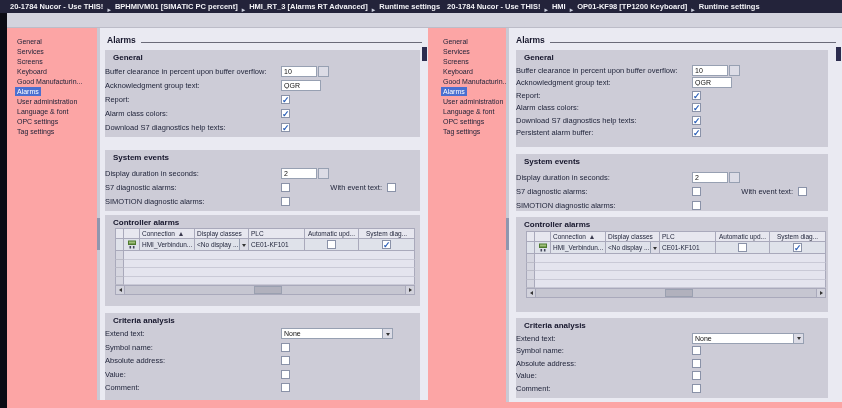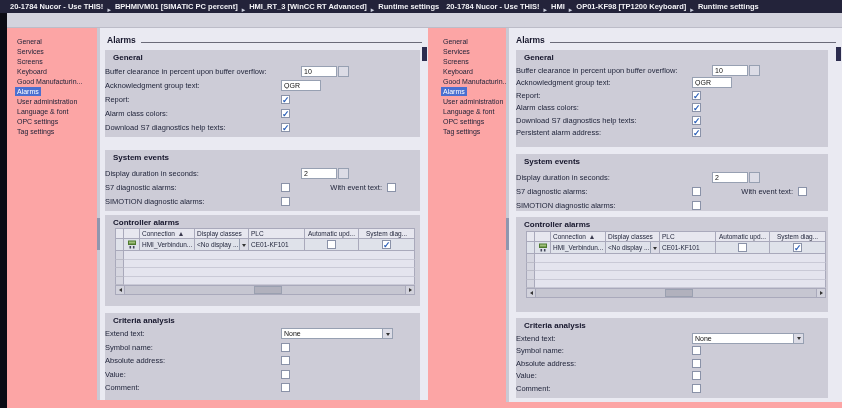--- a/index.html
+++ b/index.html
@@ -73,21 +73,21 @@
   .pR .sec-criteria .form-row { height:12.5px; }
   .fr-label { width:176px; padding-right:5px; font-size:7.5px;
               color:#22263c; white-space:nowrap; overflow:hidden; }
   .fr-label2 { width:97px; text-align:right; padding-right:5px; font-size:7.5px;
                color:#22263c; white-space:nowrap; }
 
   input.num-field, input.text-field {
       height:11px; border:1px solid #97a0b2; background:#fff;
       font-family:"Liberation Sans", sans-serif; font-size:7px; color:#111;
       padding:0 2px; }
-  .num-field  { width:36px;margin-left:20px; }
+  .num-field  { width:36px; }
   .text-field { width:40px; }
   .spinner { width:11px; height:11px; margin-left:1px; border:1px solid #97a0b2;
              background:#dcdce6; display:inline-flex; flex-direction:column;
              align-items:center; justify-content:center; cursor:default; }
   .spinner i { display:block; width:0; height:0; border:2.5px solid transparent; }
   .sp-up { border-bottom:3px solid #333; margin-bottom:1px; }
   .sp-dn { border-top:3px solid #333; }
 
   .cb { width:9px; height:9px; border:1px solid #8a92a8; background:#fff;
         display:inline-block; position:relative; flex:none; }
@@ -148,21 +148,21 @@
 </head>
 <body>
 
 <div id="root">
 
   <div class="topbar">
     <span class="bc-item">20-1784 Nucor - Use THIS!</span>
       <span class="bc-sep"></span>
     <span class="bc-item">BPHMIVM01 [SIMATIC PC percent]</span>
       <span class="bc-sep"></span>
-    <span class="bc-item">HMI_RT_3 [WinCC RT Advanced]</span>
+    <span class="bc-item">HMI_RT_3 [Alarms RT Advanced]</span>
       <span class="bc-sep"></span>
     <span class="bc-item">Runtime settings</span>
     <span class="bc-gap"></span>
     <span class="bc-item">20-1784 Nucor - Use THIS!</span>
       <span class="bc-sep"></span>
     <span class="bc-item">HMI</span>
       <span class="bc-sep"></span>
     <span class="bc-item">OP01-KF98 [TP1200 Keyboard]</span>
       <span class="bc-sep"></span>
     <span class="bc-item">Runtime settings</span>
@@ -401,21 +401,21 @@
           </div>
           <div class="form-row">
             <span class="fr-label">Alarm class colors:</span>
             <span class="cb checked"></span>
           </div>
           <div class="form-row">
             <span class="fr-label">Download S7 diagnostics help texts:</span>
             <span class="cb checked"></span>
           </div>
           <div class="form-row">
-            <span class="fr-label">Persistent alarm address:</span>
+            <span class="fr-label">Persistent alarm buffer:</span>
             <span class="cb checked"></span>
           </div>
         </div>
       </div>
 
       <div class="section sec-system">
         <div class="sec-h">System events</div>
         <div class="rows">
           <div class="form-row">
             <span class="fr-label">Display duration in seconds:</span>

